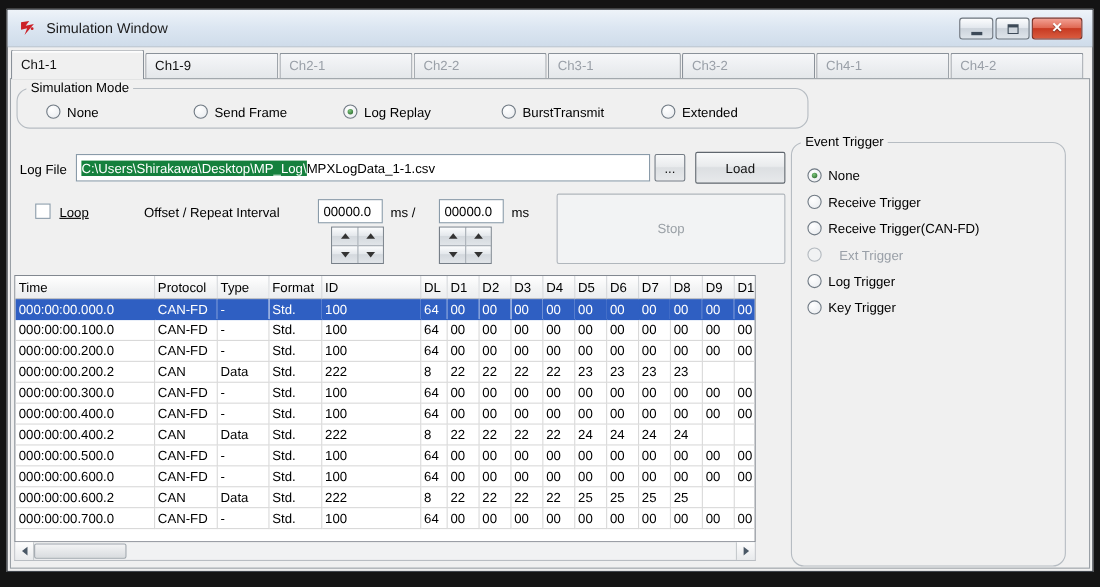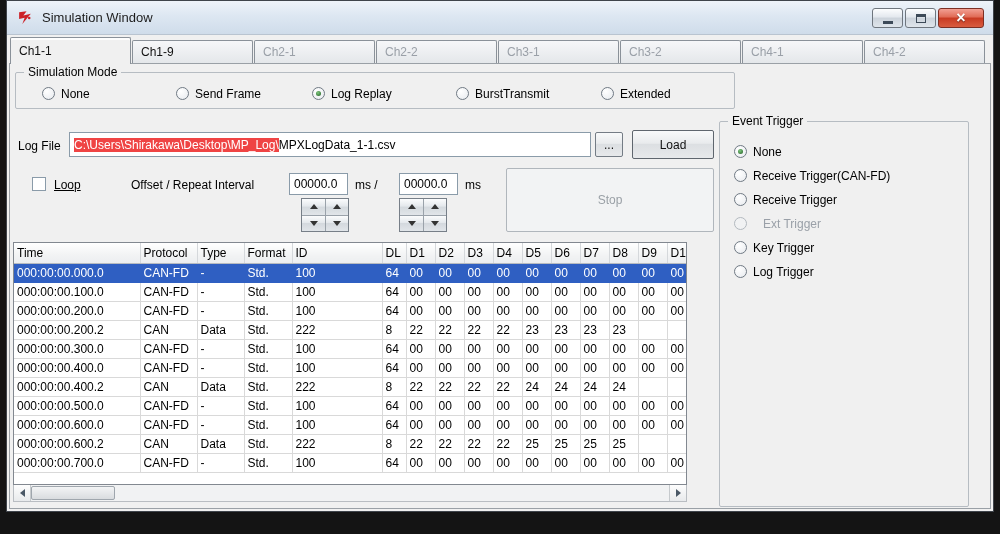--- a/index.html
+++ b/index.html
@@ -5,21 +5,21 @@
   * { box-sizing: border-box; }
   html, body { margin: 0; padding: 0; }
   body {
     width: 1000px; height: 534px; overflow: hidden;
     background: #141414;
     font-family: "Liberation Sans", sans-serif;
     font-size: 12px; color: #000;
   }
   .frame { position: relative; width: 1000px; height: 534px; background: #141414; }
   .window {
-    position: absolute; left: 6px; top: 0; width: 988px; height: 512px;
+    position: absolute; left: 6px; top: 8px; width: 988px; height: 512px;
     background: #f0f0f0; border: 1px solid #3f444b;
   }
 
   
   .titlebar {
     position: relative; height: 34px;
     background: linear-gradient(#eef3f9, #dde7f2 45%, #cfdcea);
     border-bottom: 1px solid #b9c4d0;
     display: flex; align-items: center;
   }
@@ -57,21 +57,21 @@
     height: 27px; margin-bottom: -1px; position: relative; z-index: 5;
     background: #f0f0f0; box-shadow: inset 0 2px 0 #fdfdfd;
   }
 
   
   .pane {
     position: absolute; left: 2px; top: 62px; width: 982px; height: 446px;
     border: 1px solid #9aa0a6; background: #f0f0f0;
   }
 
-  .groupbox { position: absolute; border: 1px solid #b6bcc2; border-radius: 2px; }
+  .groupbox { position: absolute; border: 1px solid #b6bcc2; border-radius: 12px; }
   .groupbox > .legend {
     position: absolute; top: -8px; left: 8px; background: #f0f0f0; padding: 0 4px; white-space: nowrap;
   }
   .gb-simmode { left: 5px; top: 8px; width: 720px; height: 37px; }
   .simmode-options { position: absolute; left: 0; top: 13px; width: 100%; height: 16px; }
   .simmode-options .radio { position: absolute; top: 0; }
   .simmode-options .radio:nth-child(1) { left: 26px; }
   .simmode-options .radio:nth-child(2) { left: 160px; }
   .simmode-options .radio:nth-child(3) { left: 296px; }
   .simmode-options .radio:nth-child(4) { left: 440px; }
@@ -95,21 +95,21 @@
 
   
   .lbl { position: absolute; white-space: nowrap; }
   .lbl-logfile { left: 8px; top: 75px; }
   .textbox {
     position: absolute; left: 59px; top: 68px; width: 522px; height: 25px;
     background: #fff; border: 1px solid #8a9ba9;
     display: flex; align-items: center; padding-left: 4px;
     white-space: nowrap; overflow: hidden;
   }
-  .textbox .sel { background: #ef4444; color: #fff; }
+  .textbox .sel { background: #15803d; color: #fff; }
   .btn {
     border: 1px solid #747c85; border-radius: 2px; color: #111;
     background: linear-gradient(#f8f9fa, #e9ebed 45%, #dcdfe2 50%, #e7e9eb);
     display: flex; align-items: center; justify-content: center;
     font-family: "Liberation Sans", sans-serif; font-size: 12px; padding: 0; cursor: default;
   }
   .btn-browse { position: absolute; left: 585px; top: 68px; width: 28px; height: 25px; }
   .btn-load   { position: absolute; left: 622px; top: 66px; width: 82px; height: 29px; border-color: #5f666e; }
 
   
@@ -556,36 +556,36 @@
 
       <div class="groupbox gb-event">
         <span class="legend">Event Trigger</span>
         <div class="event-options" id="event-options">
             <div class="radio">
               <span class="rb checked"></span>
               <span>None</span>
             </div>
             <div class="radio">
               <span class="rb"></span>
+              <span>Receive Trigger</span>
+            </div>
+            <div class="radio">
+              <span class="rb"></span>
               <span>Receive Trigger(CAN-FD)</span>
             </div>
-            <div class="radio">
-              <span class="rb"></span>
-              <span>Receive Trigger</span>
-            </div>
             <div class="radio disabled">
               <span class="rb"></span>
               <span>Ext Trigger</span>
             </div>
             <div class="radio">
               <span class="rb"></span>
+              <span>Log Trigger</span>
+            </div>
+            <div class="radio">
+              <span class="rb"></span>
               <span>Key Trigger</span>
-            </div>
-            <div class="radio">
-              <span class="rb"></span>
-              <span>Log Trigger</span>
             </div>
           </div>
       </div>
 
     </div>
   </div>
 </div>
 
 </body></html>

